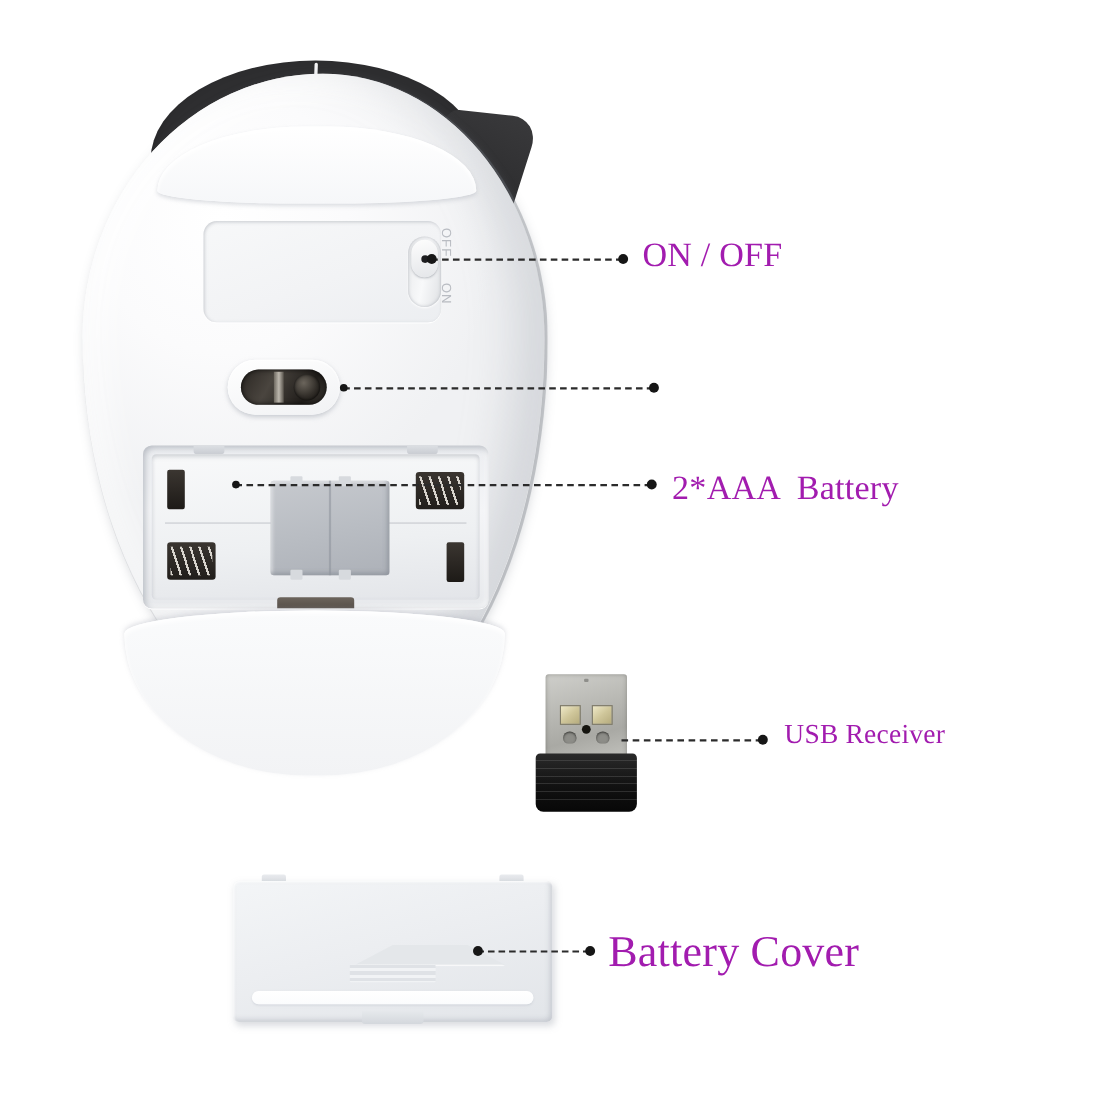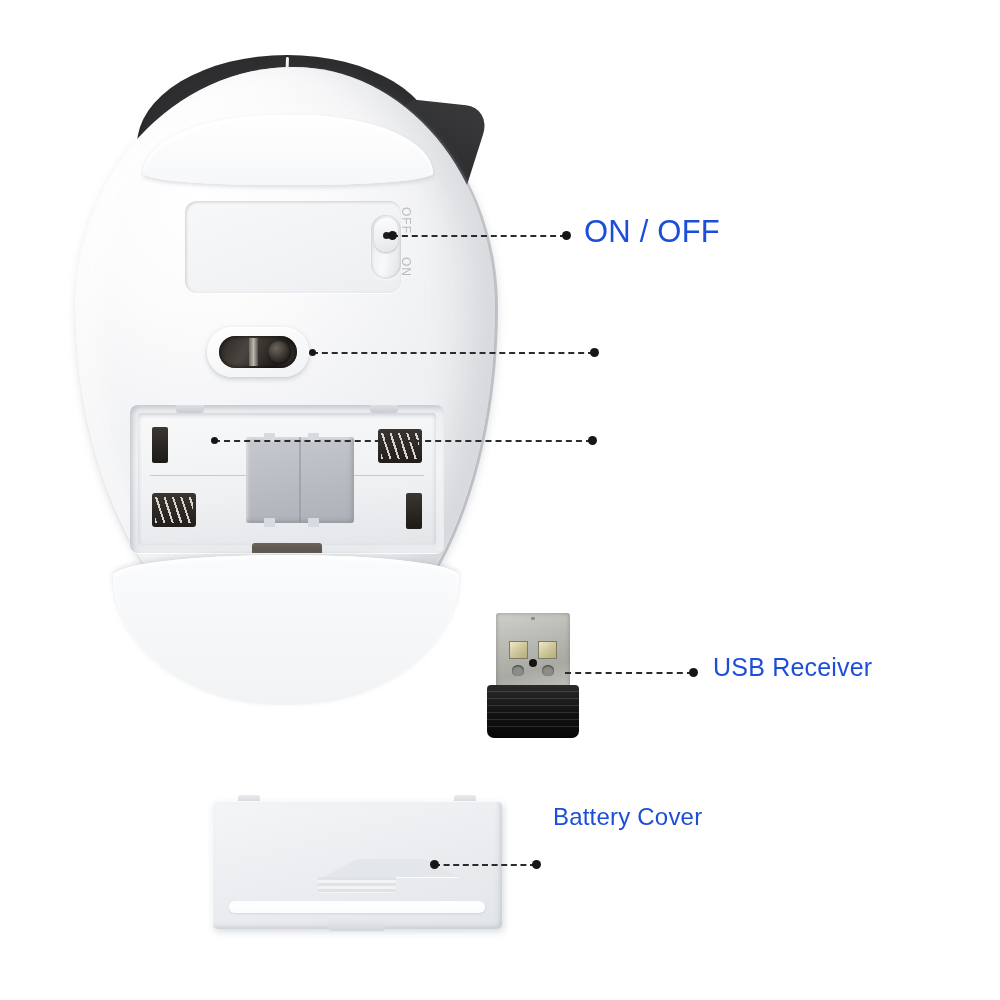--- a/index.html
+++ b/index.html
@@ -15,32 +15,32 @@
     position: relative;
     width: 1000px;
     height: 1000px;
     background: #ffffff;
     overflow: hidden;
   }
 
   
   .callout-label {
     position: absolute;
-    color: #1d4ed8;
-    font-family: Liberation Sans, sans-serif;
+    color: #a21caf;
+    font-family: Liberation Serif, serif;
     font-weight: 400;
     white-space: pre;
     letter-spacing: 0.2px;
     line-height: 1;
   }
   #label-onoff   { left: 584px; top: 216px; font-size: 31px; }
   #label-optical { left: 613px; top: 331px; font-size: 31px; }
   #label-battery { left: 611px; top: 428px; font-size: 31px; }
   #label-usb     { left: 713px; top: 655px; font-size: 25px; }
-  #label-cover   { left: 553px; top: 805px; font-size: 24px; }
+  #label-cover   { left: 553px; top: 845px; font-size: 40px; }
 
   
   .leader {
     position: absolute;
     height: 2px;
     border-top: 2px dashed #2b2b2b;
   }
   .leader-dot {
     position: absolute;
     width: 9px;
@@ -619,16 +619,17 @@
   <div class="leader-dot" style="left:588px; top:436px;"></div>
 
   <div id="leader-usb" class="leader"></div>
   <div class="leader-dot" style="left:689px; top:668px;"></div>
 
   <div id="leader-cover" class="leader"></div>
   <div class="leader-dot" style="left:430px; top:860px;"></div>
   <div class="leader-dot" style="left:532px; top:860px;"></div>
 
   <div id="label-onoff" class="callout-label">ON / OFF</div>
+  <div id="label-battery" class="callout-label">2*AAA  Battery</div>
   <div id="label-usb" class="callout-label">USB Receiver</div>
   <div id="label-cover" class="callout-label">Battery Cover</div>
 
 </div>
 
 </body></html>

